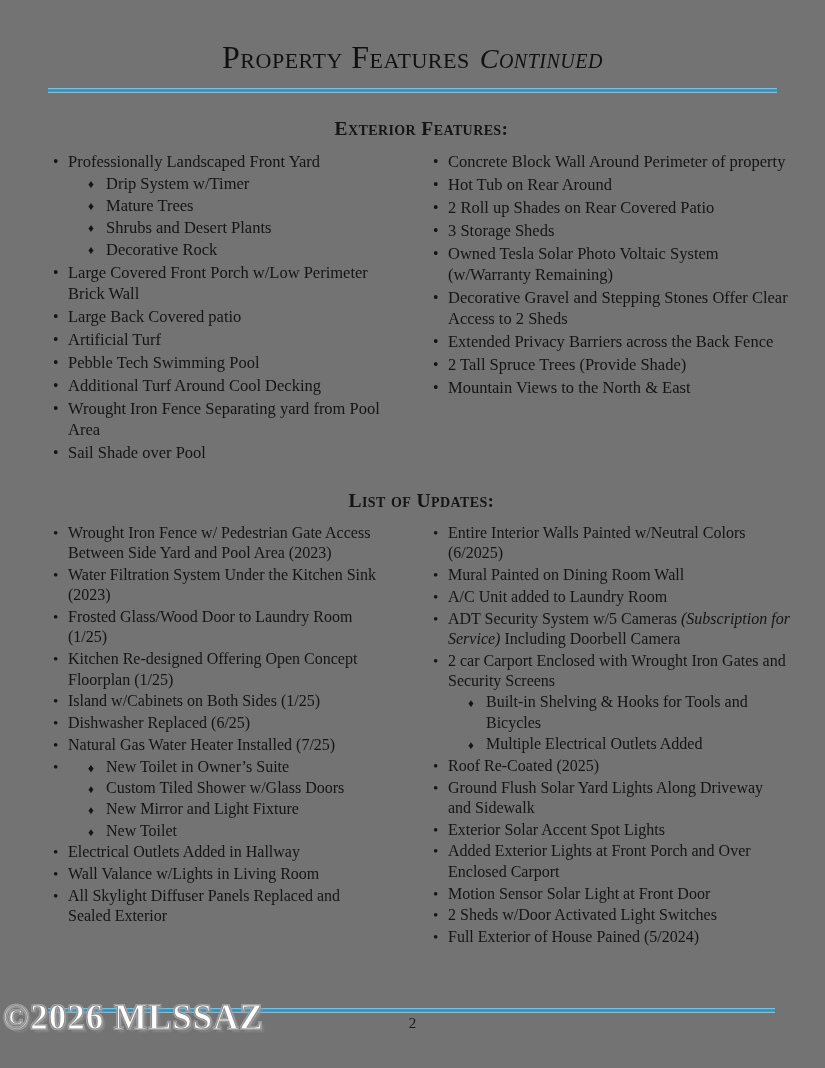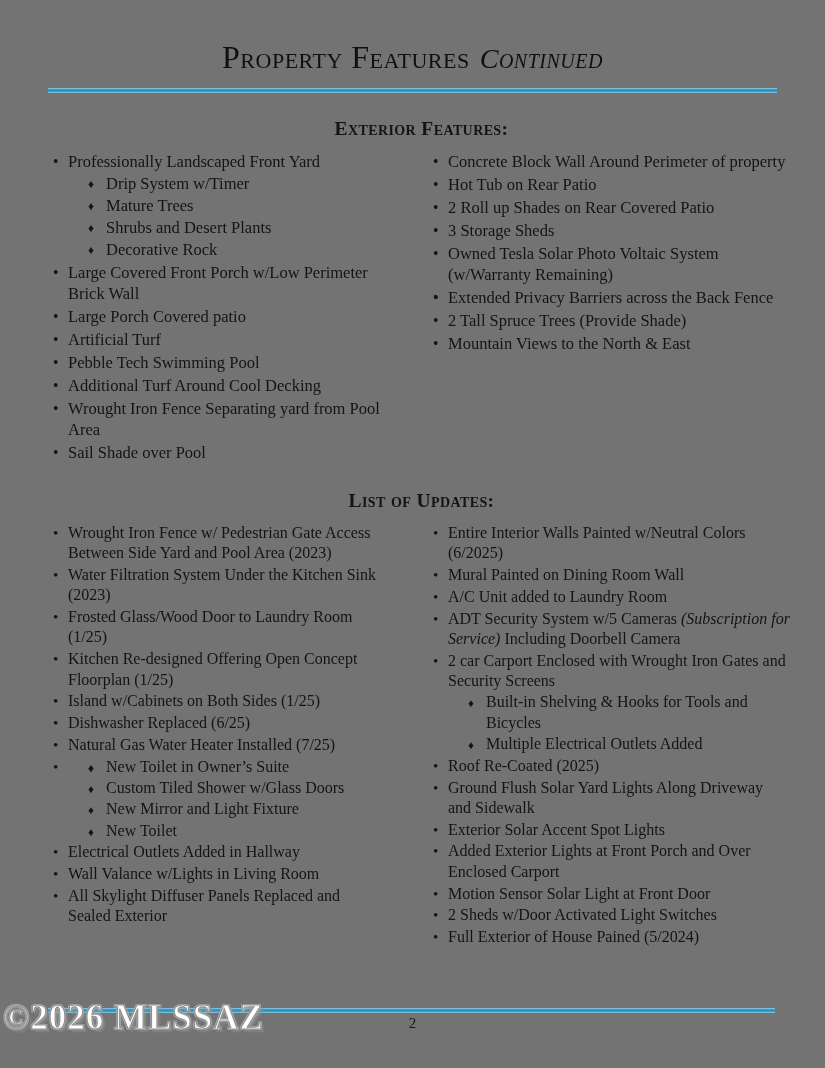--- a/index.html
+++ b/index.html
@@ -71,34 +71,34 @@
         <div class="section-heading">Exterior Features:</div>
         <div class="columns">
           <ul class="feature-list">
             <li class="list-item"><span class="bullet l1">•</span><span>Professionally Landscaped Front Yard</span><ul class="sub-list">
                 <li class="sub-item"><span class="bullet l2">♦</span><span>Drip System w/Timer</span></li>
                 <li class="sub-item"><span class="bullet l2">♦</span><span>Mature Trees</span></li>
                 <li class="sub-item"><span class="bullet l2">♦</span><span>Shrubs and Desert Plants</span></li>
                 <li class="sub-item"><span class="bullet l2">♦</span><span>Decorative Rock</span></li>
               </ul></li>
             <li class="list-item"><span class="bullet l1">•</span><span>Large Covered Front Porch w/Low Perimeter Brick Wall</span></li>
-            <li class="list-item"><span class="bullet l1">•</span><span>Large Porch Covered patio</span></li>
+            <li class="list-item"><span class="bullet l1">•</span><span>Large Back Covered patio</span></li>
             <li class="list-item"><span class="bullet l1">•</span><span>Artificial Turf</span></li>
             <li class="list-item"><span class="bullet l1">•</span><span>Pebble Tech Swimming Pool</span></li>
             <li class="list-item"><span class="bullet l1">•</span><span>Additional Turf Around Cool Decking</span></li>
             <li class="list-item"><span class="bullet l1">•</span><span>Wrought Iron Fence Separating yard from Pool Area</span></li>
             <li class="list-item"><span class="bullet l1">•</span><span>Sail Shade over Pool</span></li>
           </ul>
           <ul class="feature-list">
             <li class="list-item"><span class="bullet l1">•</span><span>Concrete Block Wall Around Perimeter of property</span></li>
-            <li class="list-item"><span class="bullet l1">•</span><span>Hot Tub on Rear Patio</span></li>
+            <li class="list-item"><span class="bullet l1">•</span><span>Hot Tub on Rear Around</span></li>
             <li class="list-item"><span class="bullet l1">•</span><span>2 Roll up Shades on Rear Covered Patio</span></li>
             <li class="list-item"><span class="bullet l1">•</span><span>3 Storage Sheds</span></li>
             <li class="list-item"><span class="bullet l1">•</span><span>Owned Tesla Solar Photo Voltaic System (w/Warranty Remaining)</span></li>
-            <li class="list-item"><span class="bullet l1">•</span></li>
+            <li class="list-item"><span class="bullet l1">•</span><span>Decorative Gravel and Stepping Stones Offer Clear Access to 2 Sheds</span></li>
             <li class="list-item"><span class="bullet l1">•</span><span>Extended Privacy Barriers across the Back Fence</span></li>
             <li class="list-item"><span class="bullet l1">•</span><span>2 Tall Spruce Trees (Provide Shade)</span></li>
             <li class="list-item"><span class="bullet l1">•</span><span>Mountain Views to the North &amp; East</span></li>
           </ul>
         </div>
       </div>
       <div>
         <div class="section-heading">List of Updates:</div>
         <div class="columns compact">
           <ul class="feature-list">

